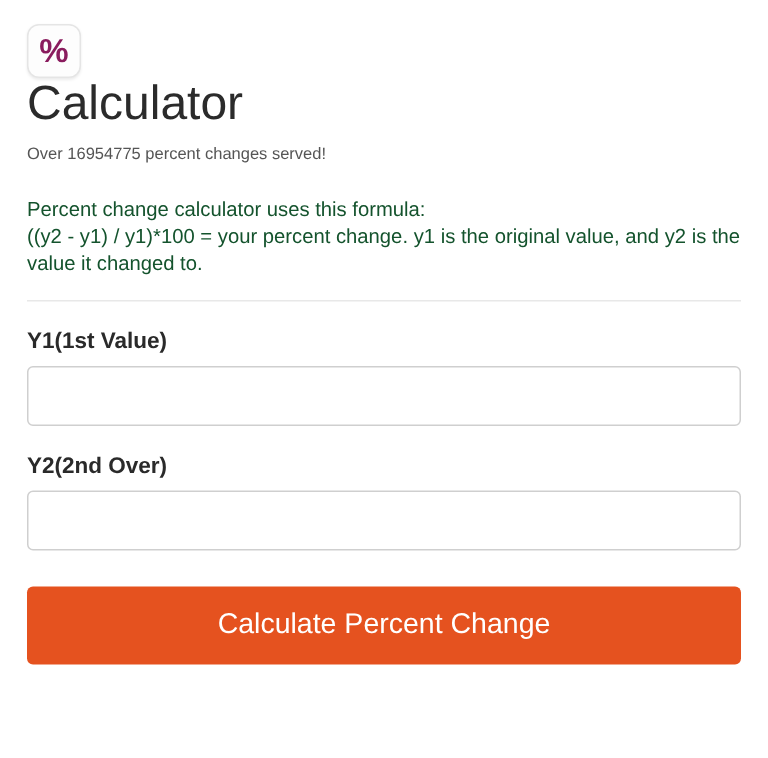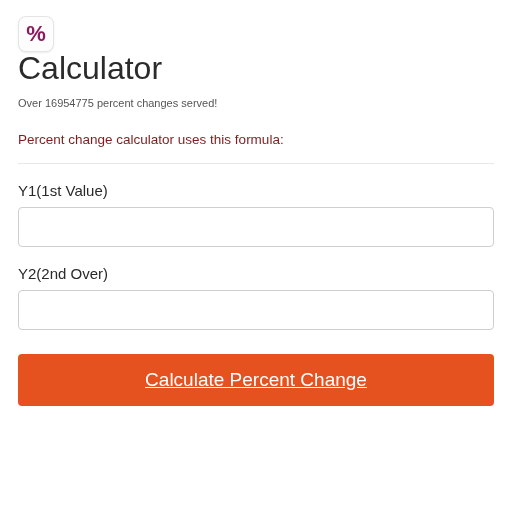--- a/index.html
+++ b/index.html
@@ -45,32 +45,32 @@
     color: #2b2b2b;
     margin-top: -2px;
     margin-bottom: 10px;
   }
   .served {
     color: #555;
     font-size: 11px;
     margin-bottom: 22px;
   }
   .formula {
-    color: #7f1d1d;
+    color: #14532d;
     font-size: 13.5px;
     line-height: 1.35;
     margin-bottom: 14px;
   }
   hr.divider {
     border: none;
     border-top: 1px solid #e8e8e8;
     margin-bottom: 18px;
   }
   .field-label {
-    font-weight: 400;
+    font-weight: 700;
     font-size: 15px;
     color: #2a2a2a;
     margin-bottom: 8px;
   }
   input[type="text"] {
     width: 100%;
     height: 40px;
     border: 1px solid #cfcfcf;
     border-radius: 4px;
     padding: 6px 10px;
@@ -82,39 +82,39 @@
     width: 100%;
     height: 52px;
     background: #e5521f;
     color: #fff;
     border: none;
     border-radius: 4px;
     font-size: 19px;
     font-weight: 400;
     cursor: pointer;
     margin-top: 6px;
-    text-decoration: underline;
   }
 </style>
 </head>
 <body>
 
 
 
 <div class="title-row">
   <div class="app-icon">
     <span>%</span>
   </div>
 </div>
 <div class="title-rest">Calculator</div>
 
 <div class="served">Over 16954775 percent changes served!</div>
 
 <div class="formula">
   <div>Percent change calculator uses this formula:</div>
+  <div>((y2 - y1) / y1)*100 = your percent change. y1 is the original value, and y2 is the value it changed to.</div>
 </div>
 
 <hr class="divider">
 
 <div class="field-label">Y1(1st Value)</div>
 <input type="text" value="" style="">
 
 <div class="field-label">Y2(2nd Over)</div>
 <input type="text" value="" style="">
 

